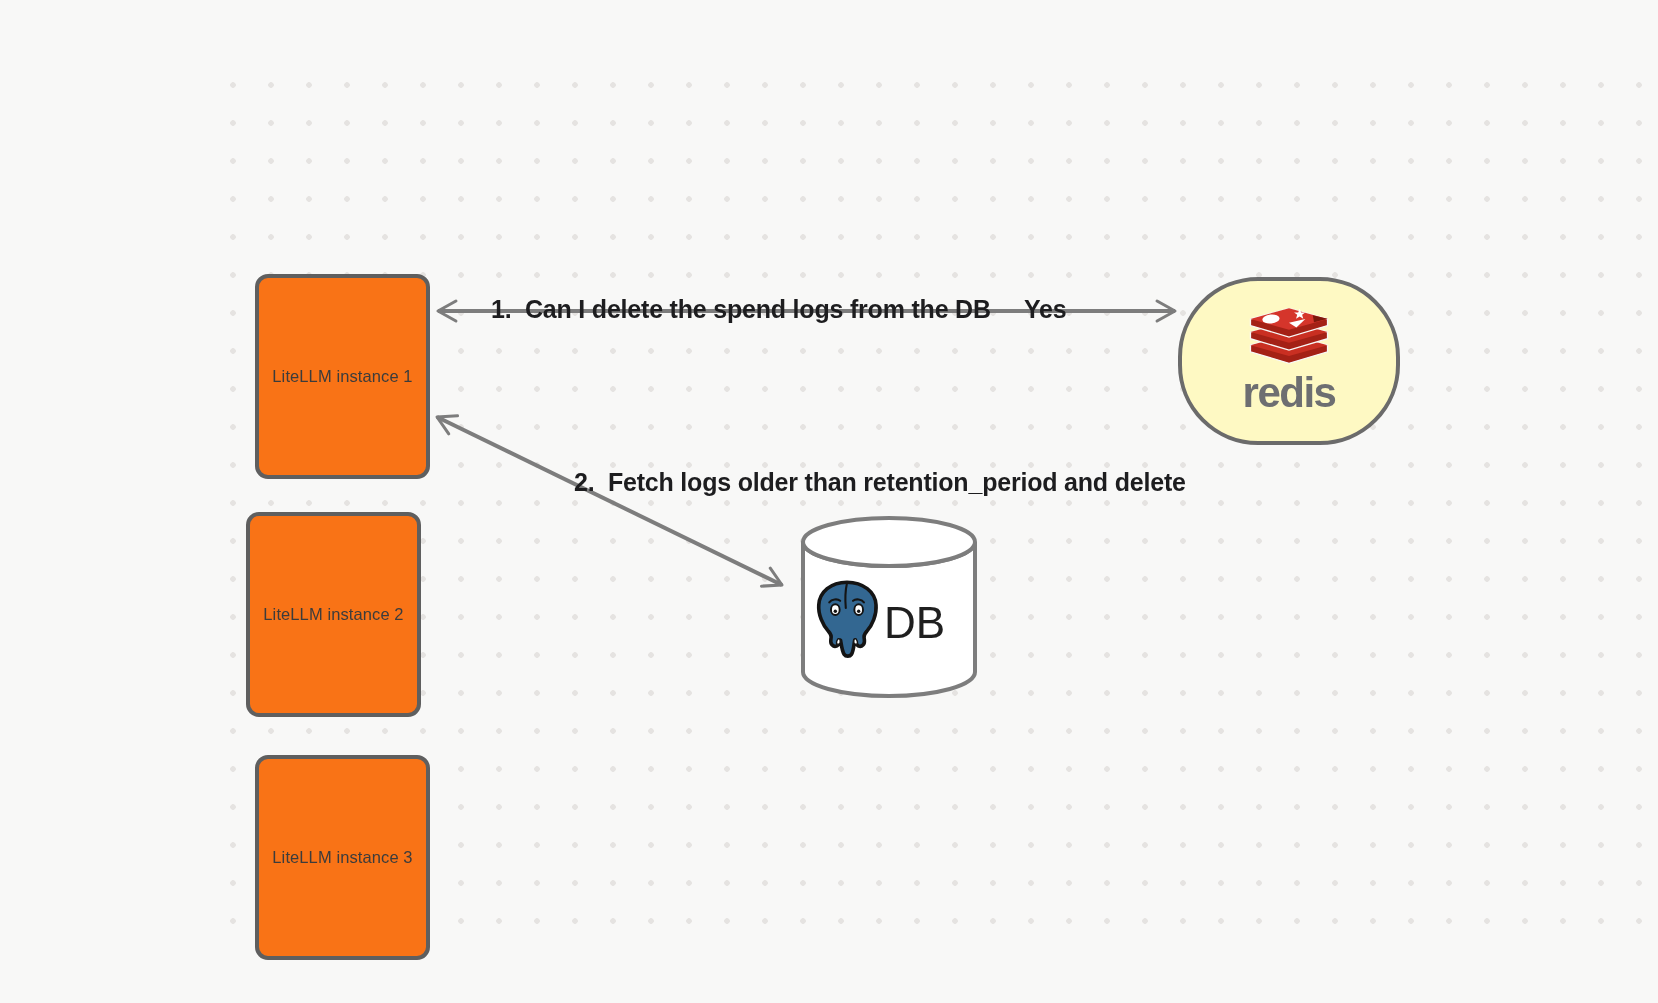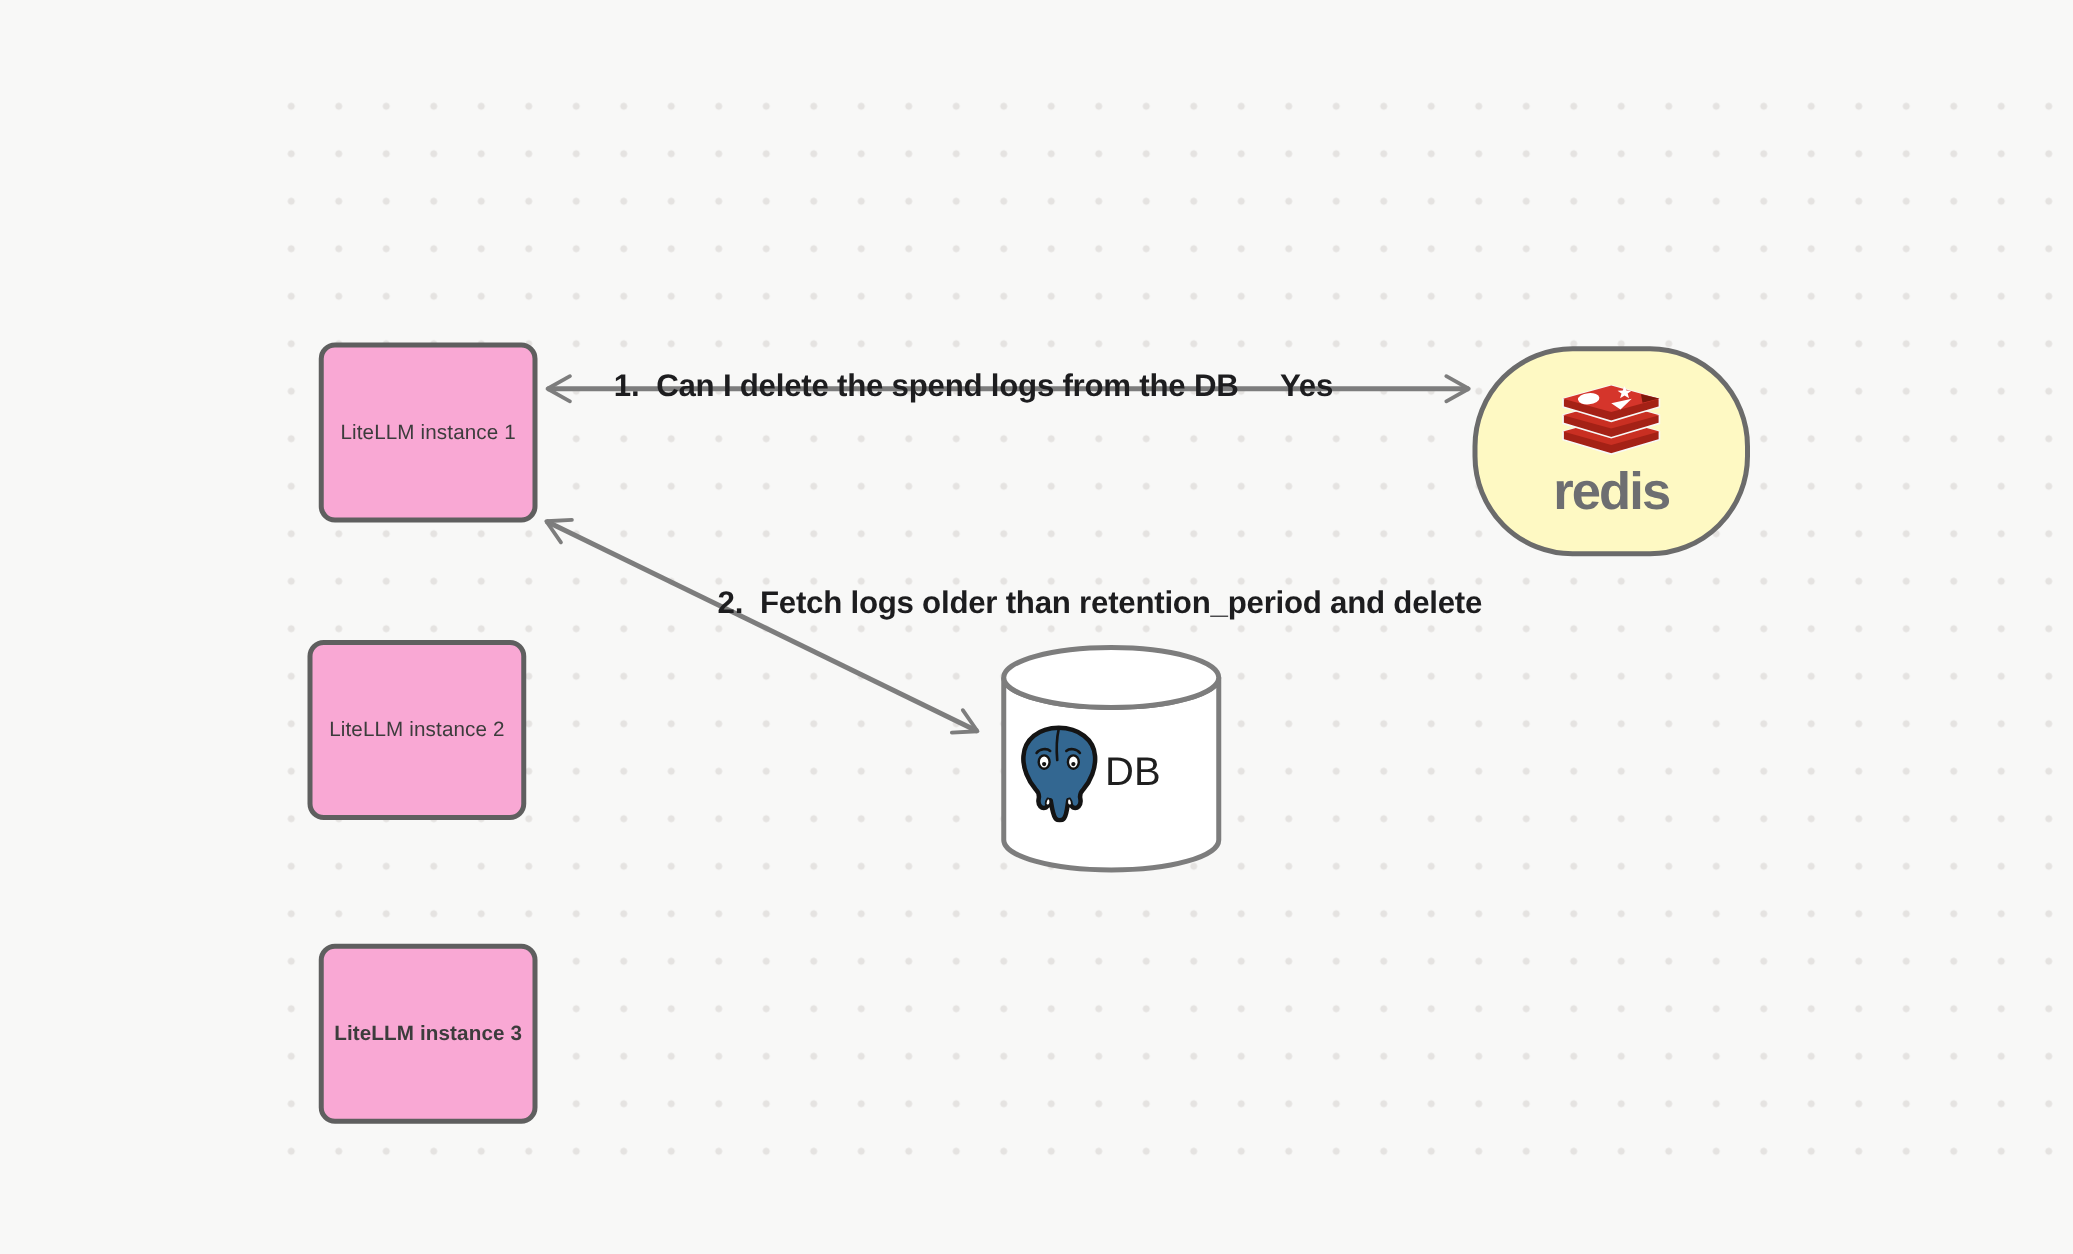--- a/index.html
+++ b/index.html
@@ -22,38 +22,38 @@
     background-size: 38px 38px;
     pointer-events: none;
   }
   .connector-layer {
     position: absolute;
     left: 0; top: 0;
     width: 1658px; height: 1003px;
   }
   .node-box {
     position: absolute;
-    width: 175px; height: 144px;
+    width: 175px; height: 205px;
     box-sizing: border-box;
-    background: #f9a8d4;
+    background: #f97316;
     border: 4.5px solid #5f5f5f;
     border-radius: 13px;
     display: flex;
     align-items: center;
     justify-content: center;
   }
   .node-box .node-label {
     font-size: 16.5px;
     color: #3c3c3c;
     letter-spacing: 0.1px;
     white-space: pre;
   }
   .box-1 { left: 255px; top: 274px; }
   .box-2 { left: 246px; top: 512px; }
-  .box-3 { left: 255px; top: 755px; font-weight: bold; }
+  .box-3 { left: 255px; top: 755px; }
 
   .redis-node {
     position: absolute;
     left: 1178px; top: 277px;
     width: 222px; height: 168px;
     box-sizing: border-box;
     background: #fef9c3;
     border: 4.5px solid #6b6b6b;
     border-radius: 80px;
     display: flex;
@@ -84,21 +84,21 @@
   .label-edge2 { left: 574px; top: 454px; }
 
   .postgres-icon {
     position: absolute;
     left: 810px; top: 579px;
     width: 74px; height: 79px;
   }
   .db-label {
     position: absolute;
     left: 884px; top: 601px;
-    font-size: 32px;
+    font-size: 44px;
     font-weight: 500;
     line-height: 1;
     color: #1f1f1f;
     white-space: pre;
   }
 </style>
 </head>
 <body>
 
 <div class="canvas">

